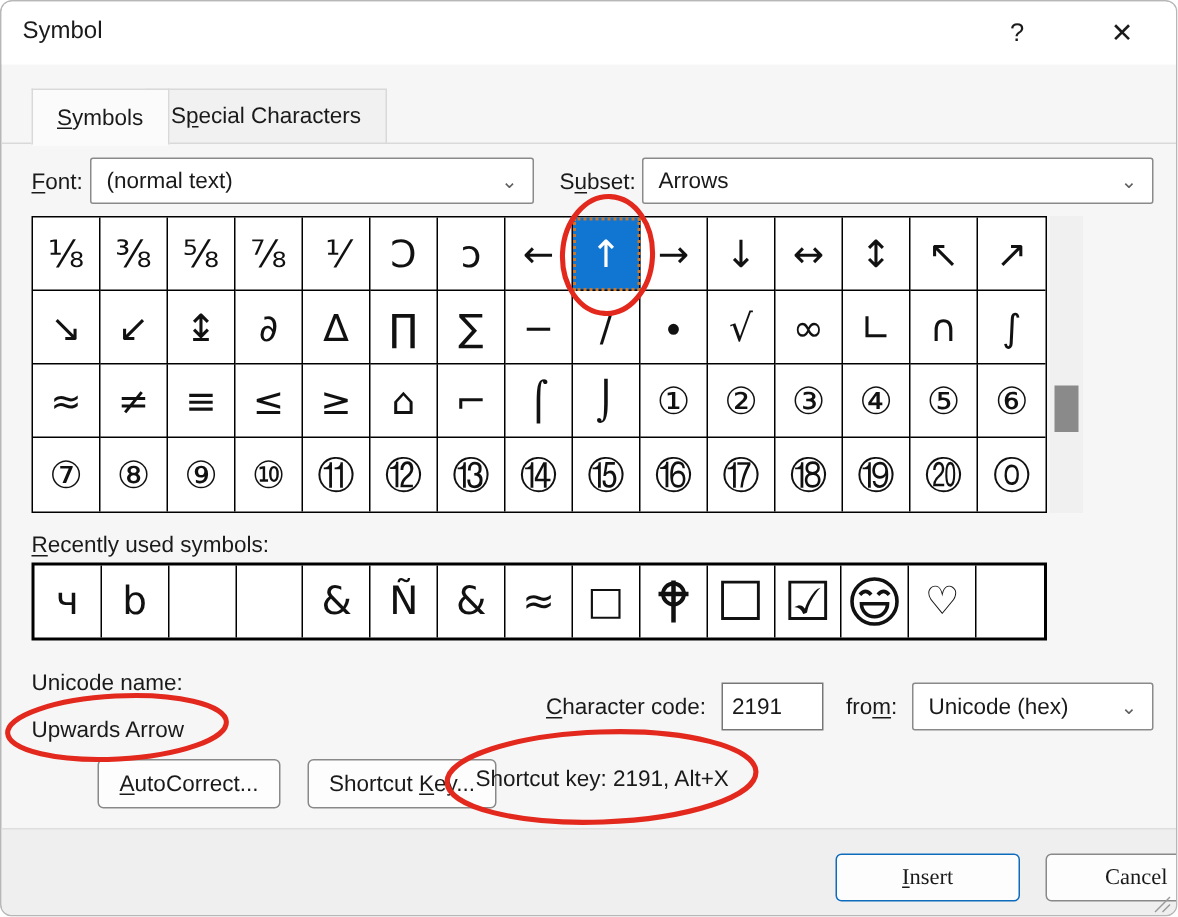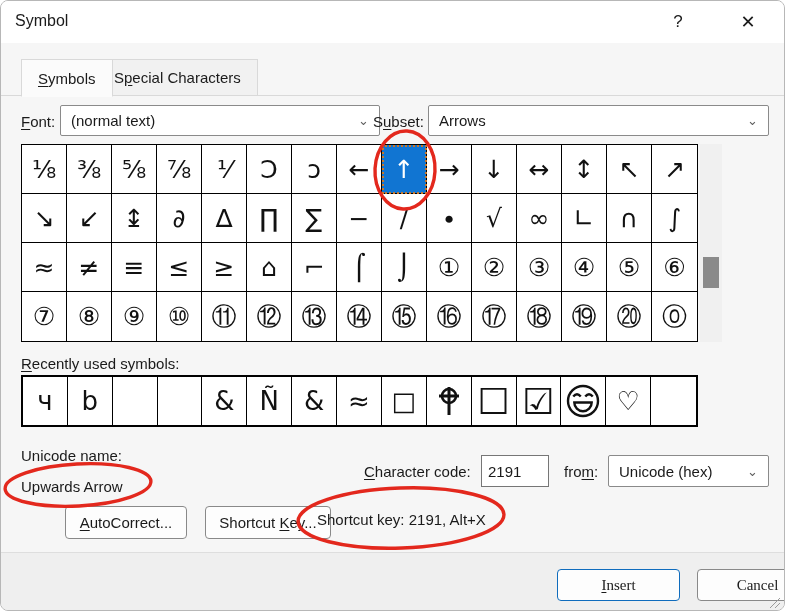--- a/index.html
+++ b/index.html
@@ -97,21 +97,21 @@
 
   <div class="tabstrip-line"></div>
   <div class="tab tab-symbols active">
     <span><span class="u">S</span><span>ymbols</span></span>
   </div>
   <div class="tab tab-special">
     <span><span>S</span><span class="u">p</span><span>ecial Characters</span></span>
   </div>
 
   <div class="field-label" style="left:20px; top:112px;"><span class="u">F</span><span>ont:</span></div>
-  <div class="combo" style="left:59px; top:104px; width:320px;">
+  <div class="combo" style="left:59px; top:104px; width:296px;">
     <span>(normal text)</span>
     <span class="chevron">⌄</span>
   </div>
 
   <div class="field-label" style="left:372px; top:112px;text-align:center;"><span>S</span><span class="u">u</span><span>bset:</span></div>
   <div class="combo" style="left:427px; top:104px; width:341px;">
     <span>Arrows</span>
     <span class="chevron">⌄</span>
   </div>
 

